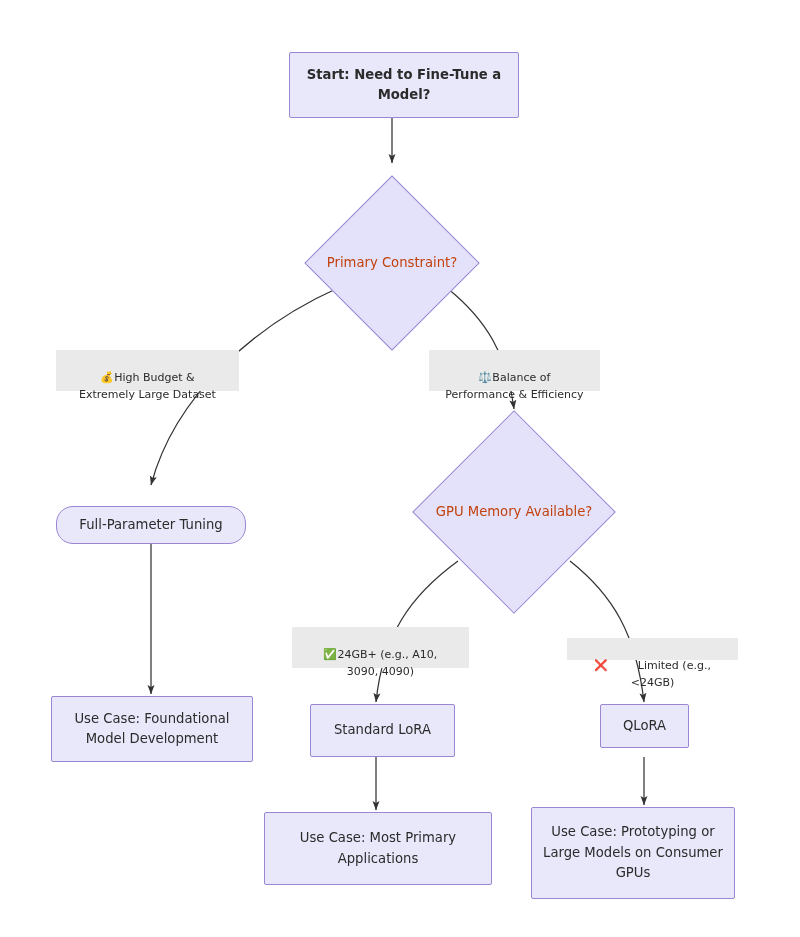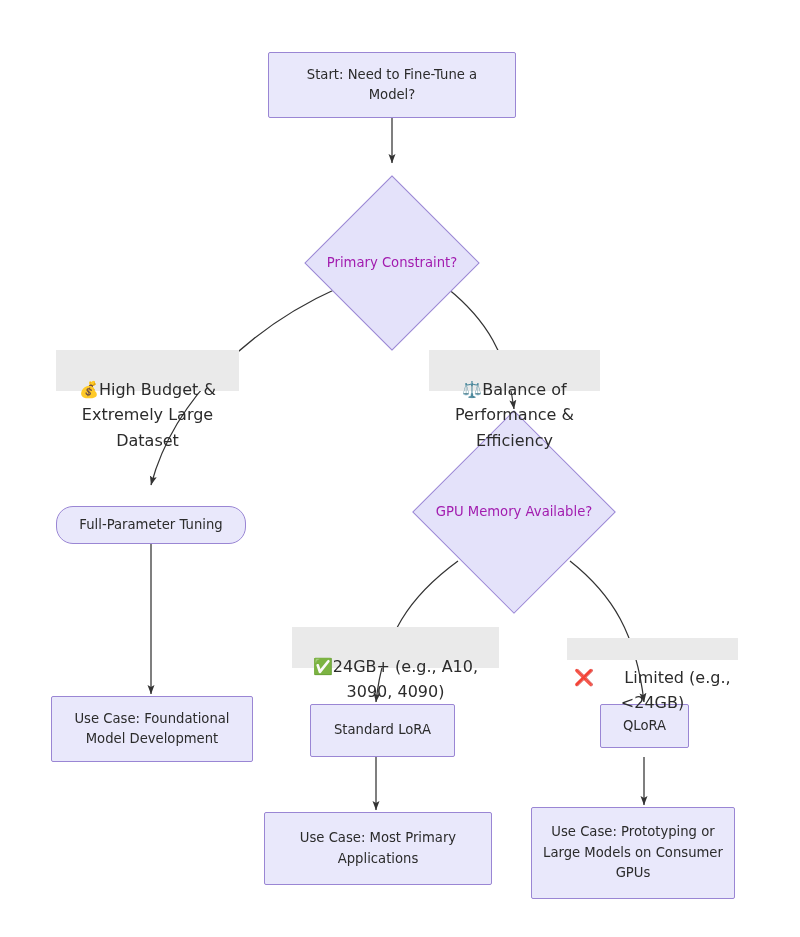--- a/index.html
+++ b/index.html
@@ -54,31 +54,31 @@
   .diamond-label {
     position: absolute;
     left: 0;
     top: 0;
     width: 100%;
     height: 100%;
     display: flex;
     align-items: center;
     justify-content: center;
     text-align: center;
-    color: #a21caf;
+    color: #c2410c;
     font-size: 13.2px;
     line-height: 1.5;
     pointer-events: none;
   }
   .edge-label {
     position: absolute;
     box-sizing: border-box;
     background: #eaeaea;
     color: #2b2b2b;
-    font-size: 16px;
+    font-size: 11px;
     line-height: 1.6;
     text-align: center;
     padding: 1px 5px;
     white-space: pre-line;
   }
   .emoji {
     font-family: "DejaVu Sans", sans-serif;
   }
 </style>
 </head>
@@ -103,21 +103,21 @@
 
     <path d="M458,561 C410,596 383,635 376,702" fill="none" stroke="#333333" stroke-width="1.25" marker-end="url(#arrowhead)"></path>
 
     <path d="M570,561 C613,595 636,634 644,702" fill="none" stroke="#333333" stroke-width="1.25" marker-end="url(#arrowhead)"></path>
 
     <path d="M376,757 L376,810" fill="none" stroke="#333333" stroke-width="1.25" marker-end="url(#arrowhead)"></path>
 
     <path d="M644,757 L644,805" fill="none" stroke="#333333" stroke-width="1.25" marker-end="url(#arrowhead)"></path>
   </svg>
 
-  <div class="node-box" style="left:268px; top:52px; width:248px; height:66px;">
+  <div class="node-box" style="left:289px; top:52px; width:230px; height:66px;font-weight:bold;">
     <span style="white-space: pre-line;">Start: Need to Fine-Tune a
 Model?</span>
   </div>
 
   <div class="diamond-wrap" style="left:304px; top:175px; width:176px; height:176px;">
     <div class="node-diamond" style="left:26px; top:26px; width:124px; height:124px;"></div>
     <div class="diamond-label">Primary Constraint?</div>
   </div>
 
   <div class="node-box" style="left:56px; top:506px; width:190px; height:38px;border-radius:17px;">
@@ -156,21 +156,21 @@
   <div class="edge-label" style="left:56px; top:350px; width:183px; height:41px;">
     <span class="emoji">💰</span><span style="white-space: pre-line;">High Budget &amp;
 Extremely Large Dataset</span>
   </div>
 
   <div class="edge-label" style="left:429px; top:350px; width:171px; height:41px;">
     <span class="emoji">⚖️</span><span style="white-space: pre-line;">Balance of
 Performance &amp; Efficiency</span>
   </div>
 
-  <div class="edge-label" style="left:292px; top:627px; width:207px; height:41px;">
+  <div class="edge-label" style="left:292px; top:627px; width:177px; height:41px;">
     <span class="emoji">✅</span><span style="white-space: pre-line;">24GB+ (e.g., A10,
 3090, 4090)</span>
   </div>
 
   <div class="edge-label" style="left:567px; top:638px; width:171px; height:22px;">
     <span class="emoji">❌</span><span style="white-space: pre-line; margin-left: 30px;">Limited (e.g., &lt;24GB)</span>
   </div>
 
 </div>
 

